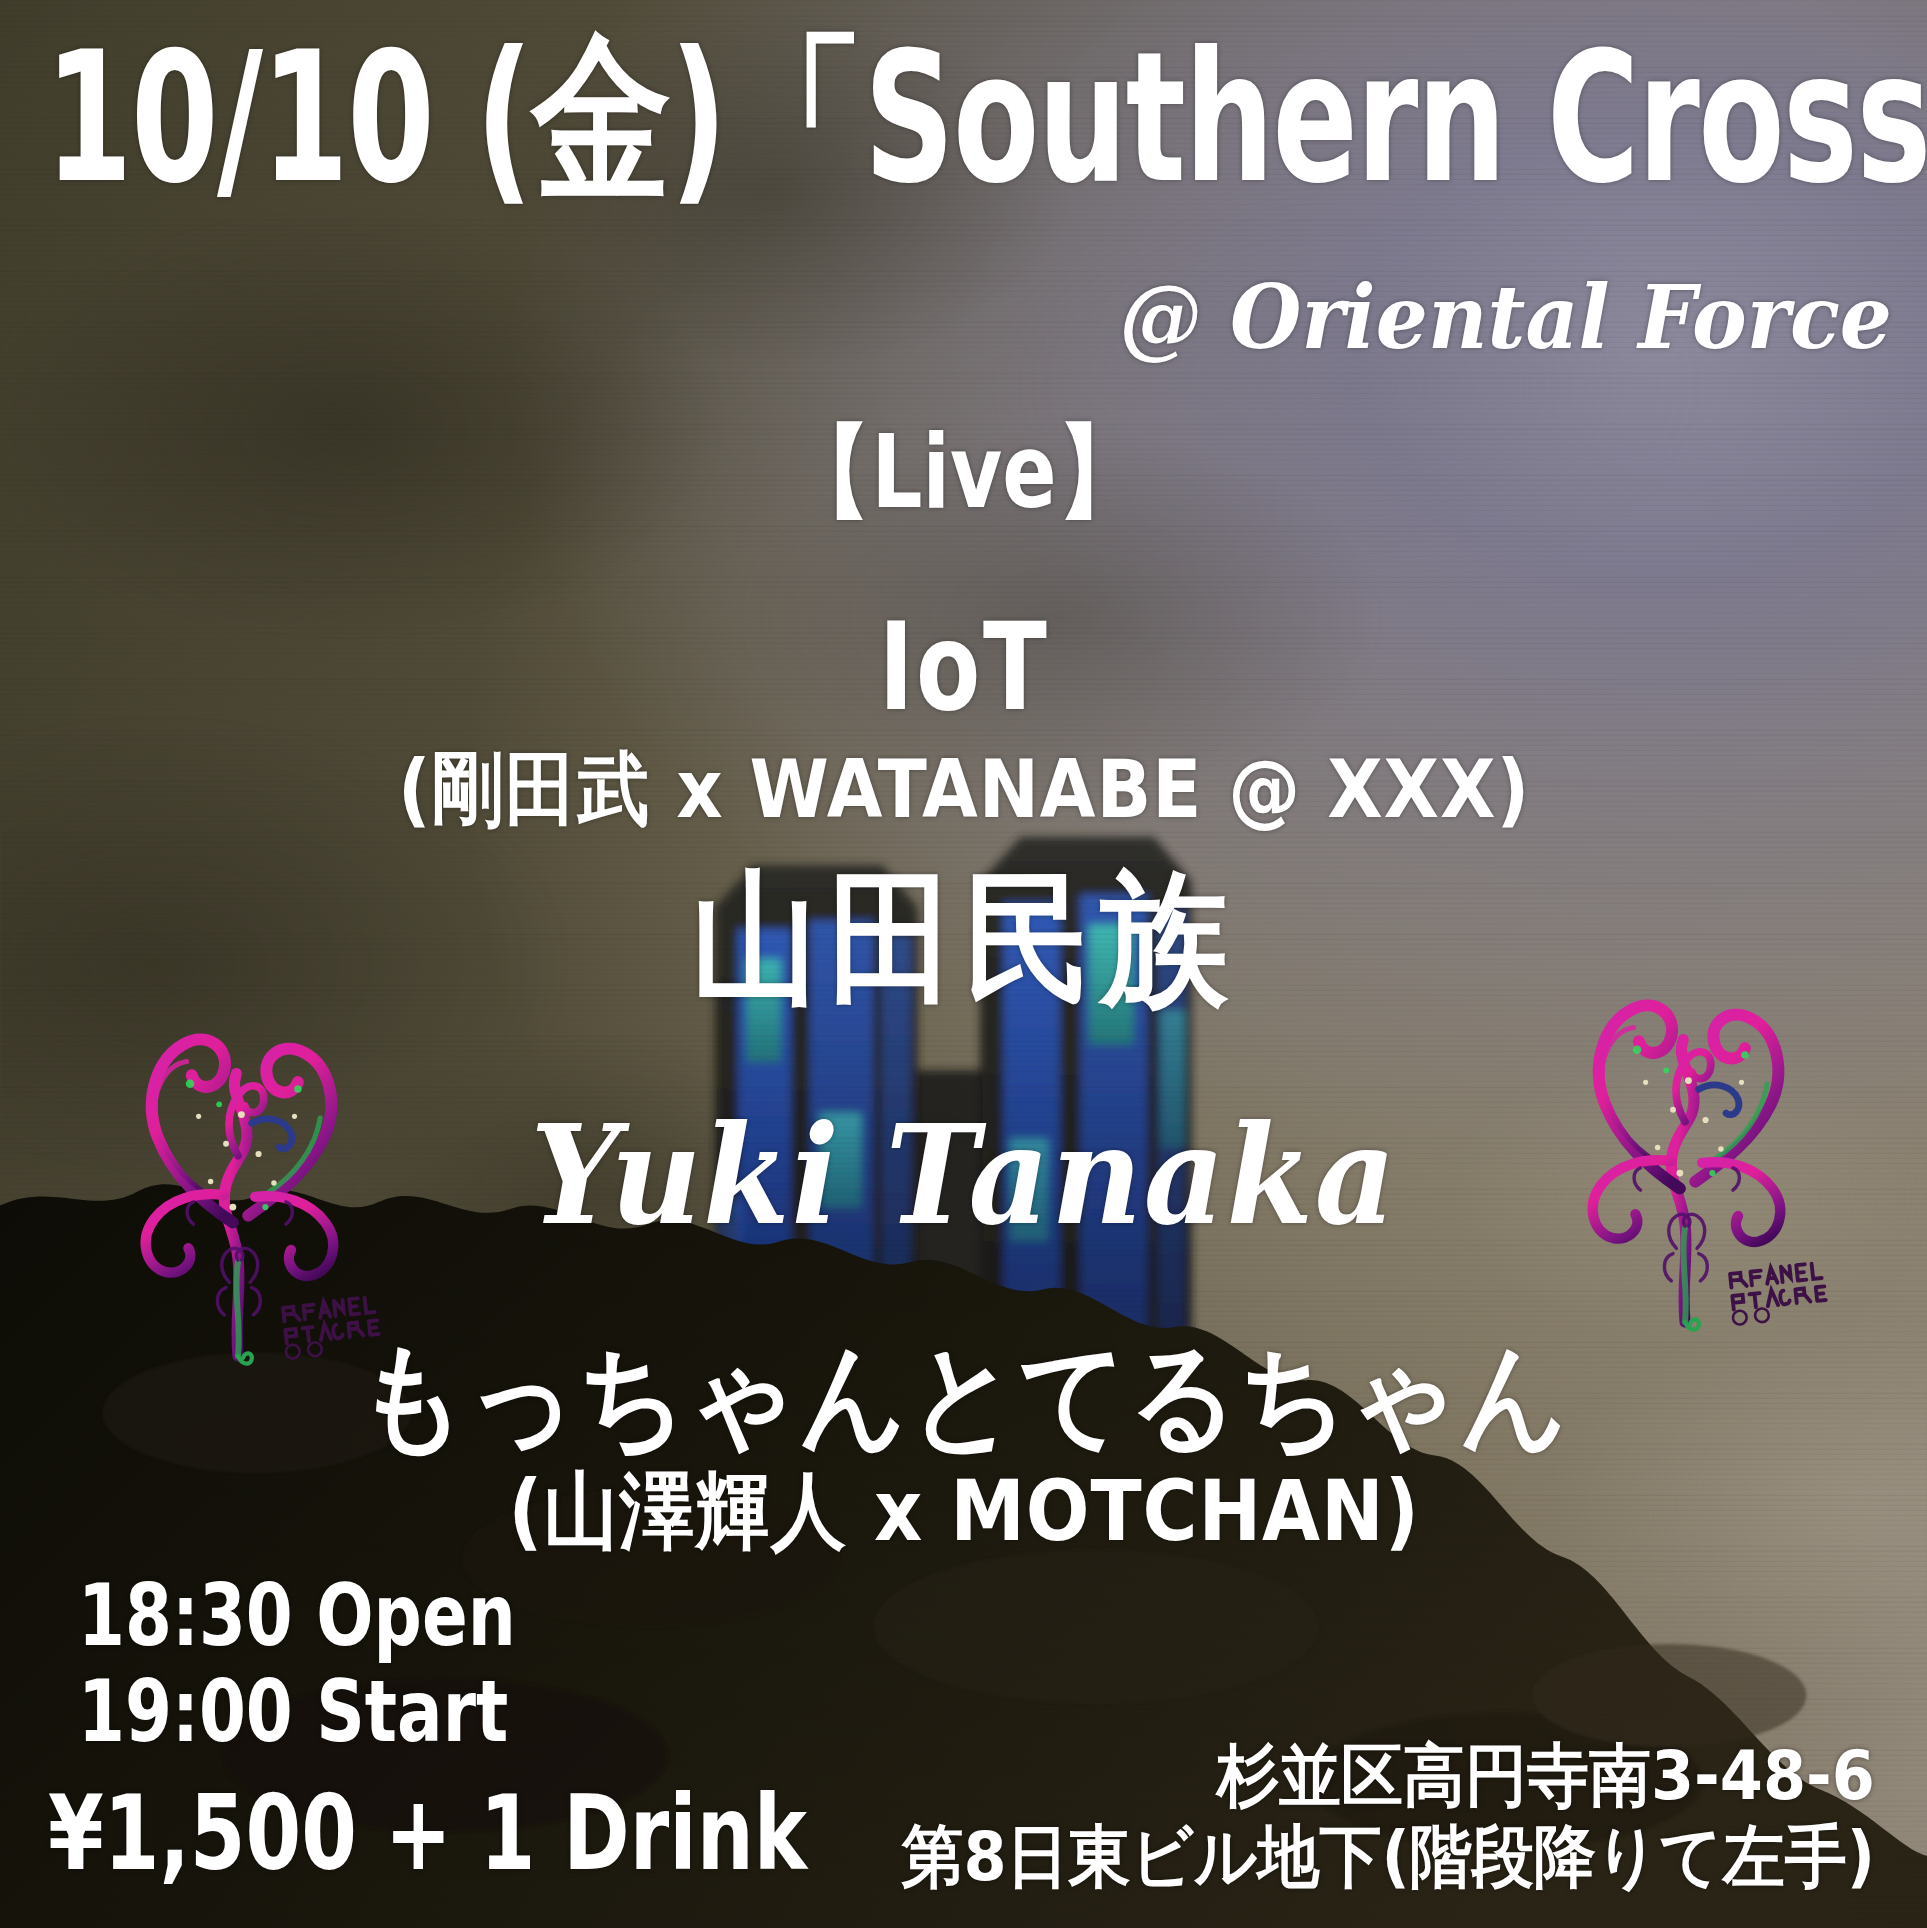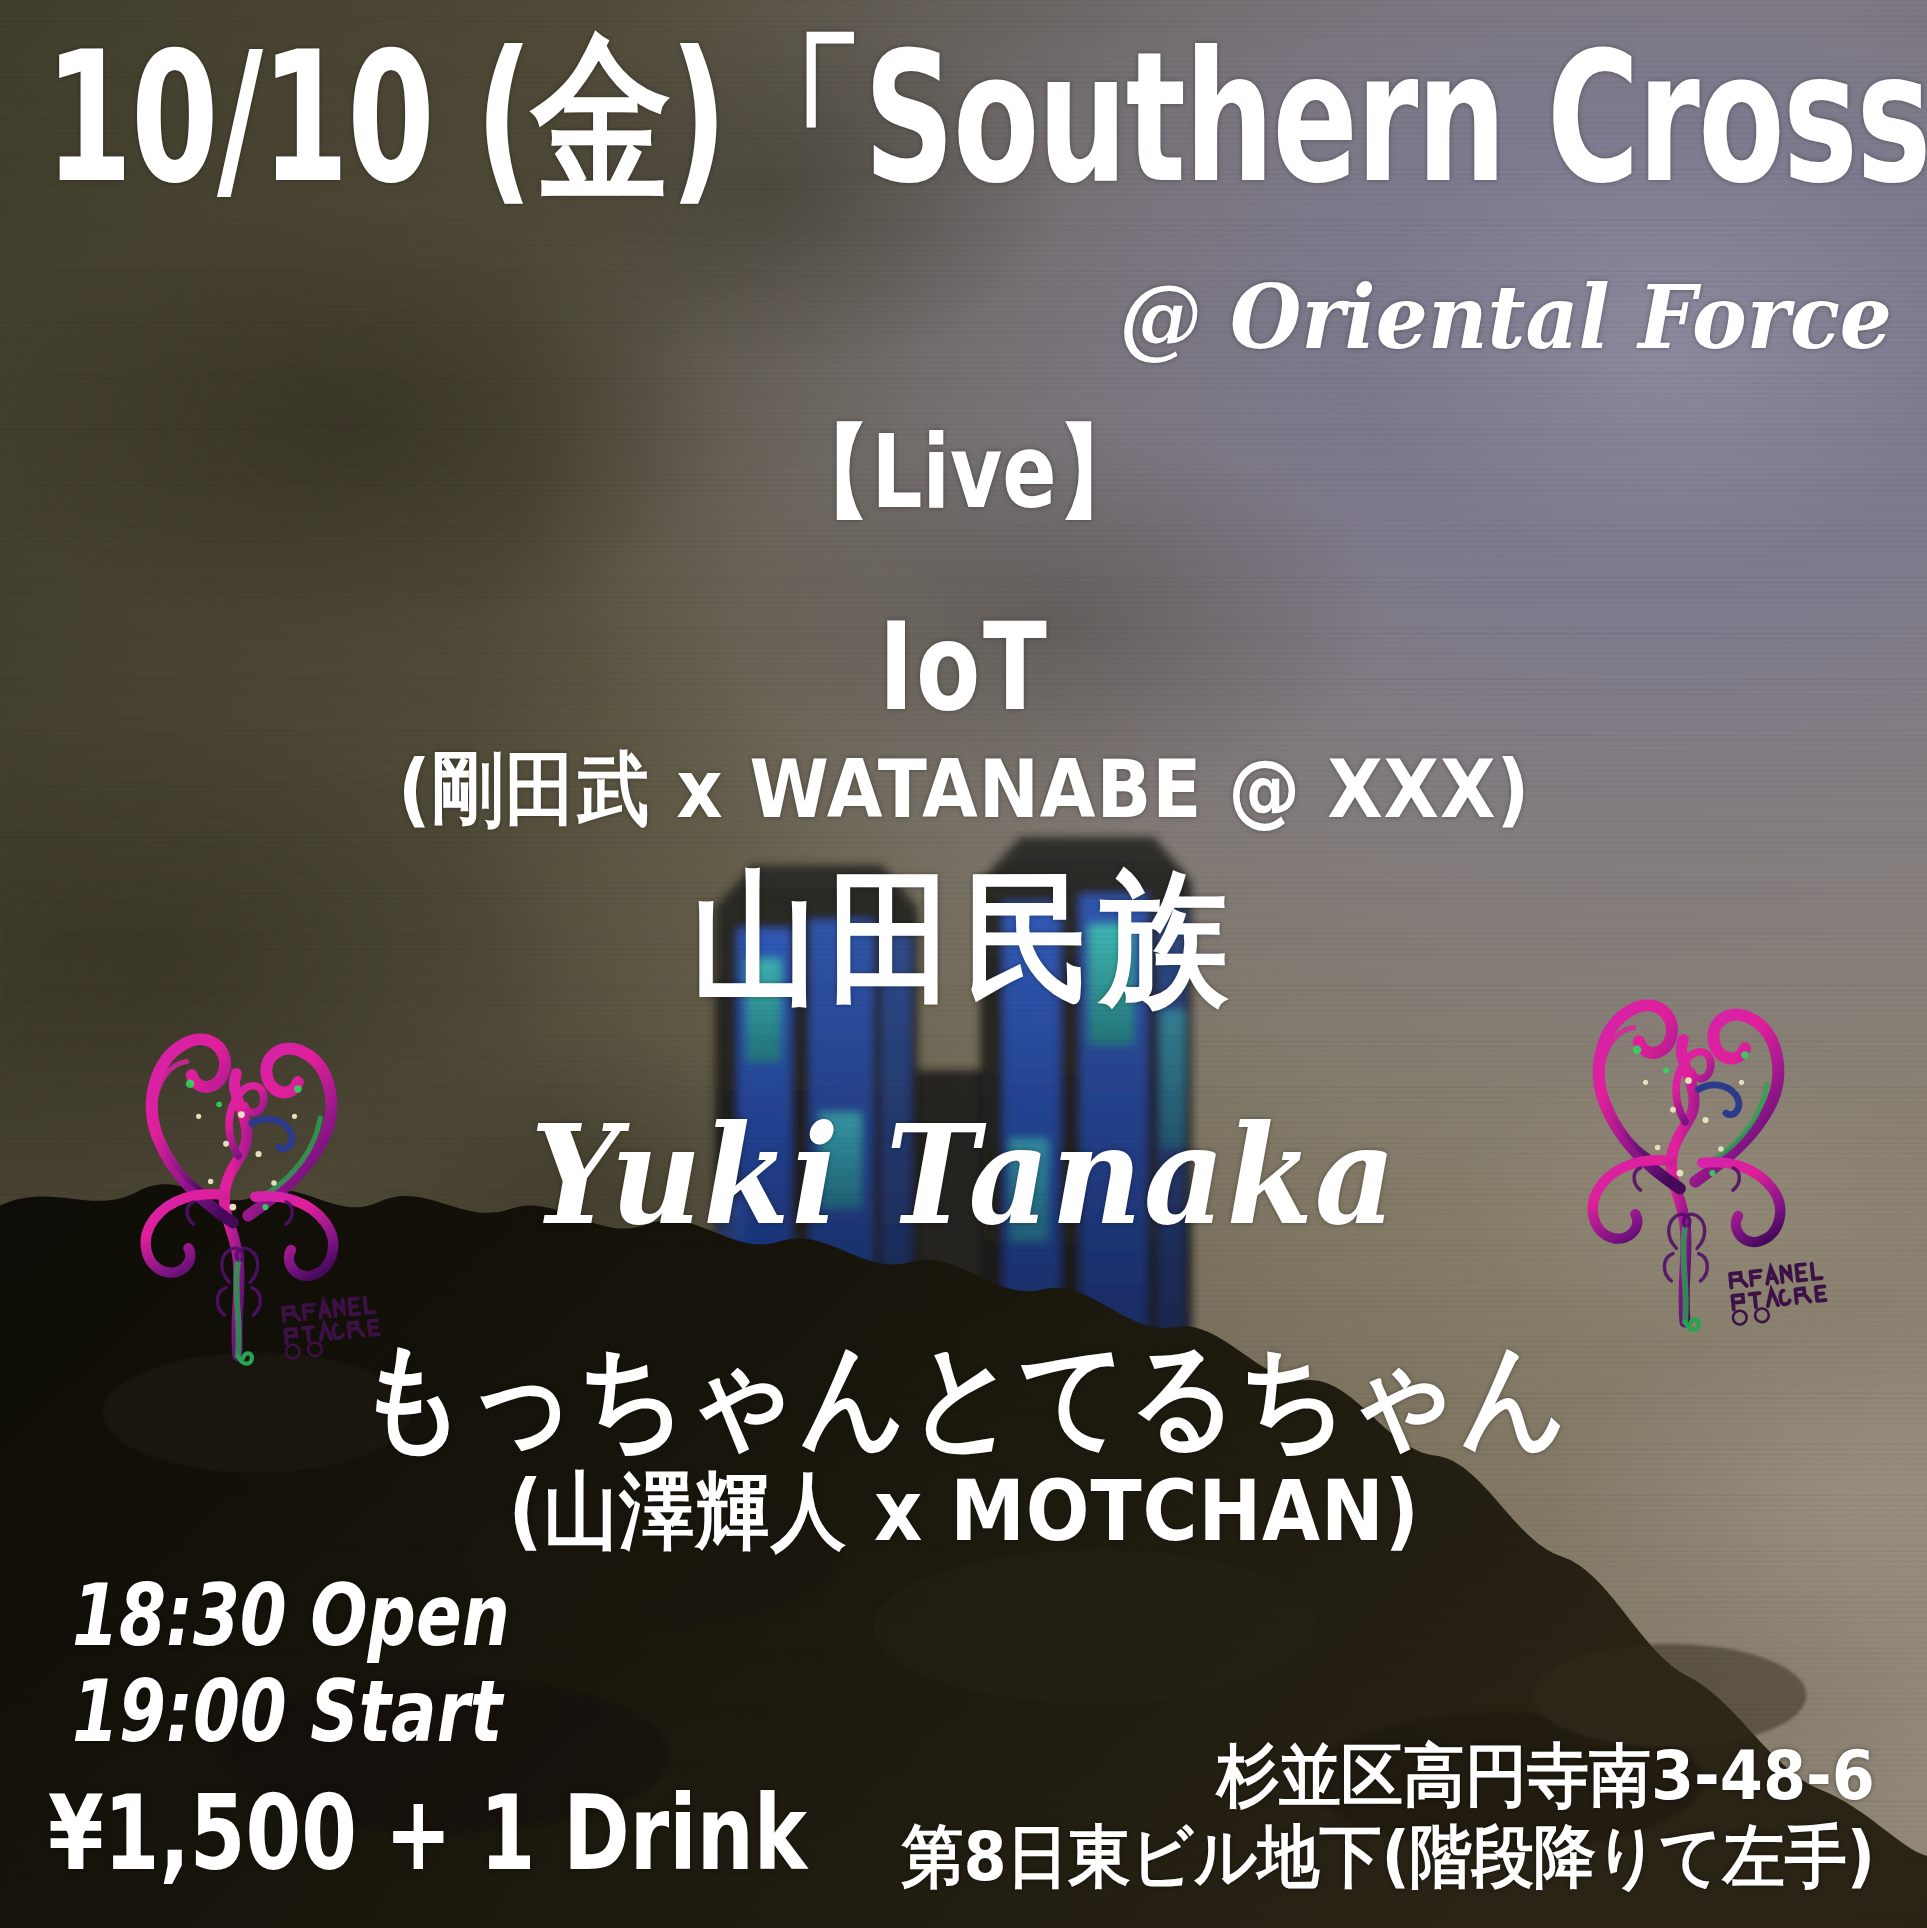--- a/index.html
+++ b/index.html
@@ -141,21 +141,21 @@
     font-size: 106px;
     letter-spacing: 1.7px;
   }
   #act4-members {
     left: 50%; top: 1474px;
     transform: translateX(-50%) scaleY(1.12);
     font-size: 75px;
     letter-spacing: 0.9px;
   }
 
-  #schedule { position: absolute; left: 72px; top: 1567px; font-style: italic; }
+  #schedule { position: absolute; left: 78px; top: 1567px; }
   #schedule .line {
     color: #fff; white-space: nowrap;
     font-family: "DejaVu Sans Condensed", "Liberation Sans Narrow", "Liberation Sans", sans-serif;
     font-weight: 700;
     font-size: 75px;
     line-height: 1.28;
     transform-origin: left center;
     transform: scaleY(1.14);
     text-shadow: 0 0 5.1px rgba(0,0,0,0.4);
   }

